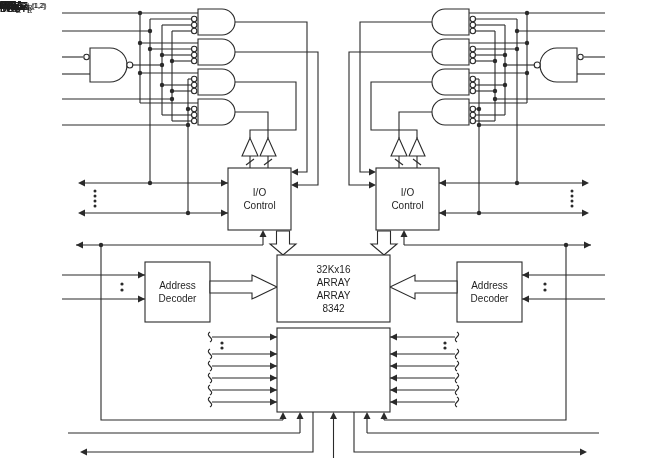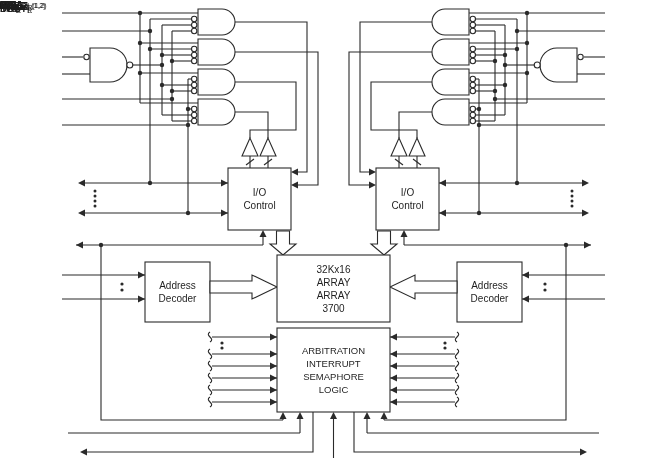--- a/index.html
+++ b/index.html
@@ -258,30 +258,24 @@
   <span>Control</span>
 </div>
 <div class="blk" style="left:376px;top:168px;width:63px;height:62px;">
   <span>I/O</span>
   <span>Control</span>
 </div>
 <div class="blk" style="left:277px;top:255px;width:113px;height:67px;">
   <span>32Kx16</span>
   <span>ARRAY</span>
   <span>ARRAY</span>
-  <span>3700</span>
+  <span>8342</span>
 </div>
 <div class="blk" style="left:145px;top:262px;width:65px;height:60px;">
   <span>Address</span>
   <span>Decoder</span>
 </div>
 <div class="blk" style="left:457px;top:262px;width:65px;height:60px;">
   <span>Address</span>
   <span>Decoder</span>
 </div>
-<div class="blk" style="left:277px;top:328px;width:113px;height:84px;font-size:9.5px;">
-  <span>ARBITRATION</span>
-  <span>INTERRUPT</span>
-  <span>SEMAPHORE</span>
-  <span>LOGIC</span>
-</div>
 
 </div>
 
 </body></html>

